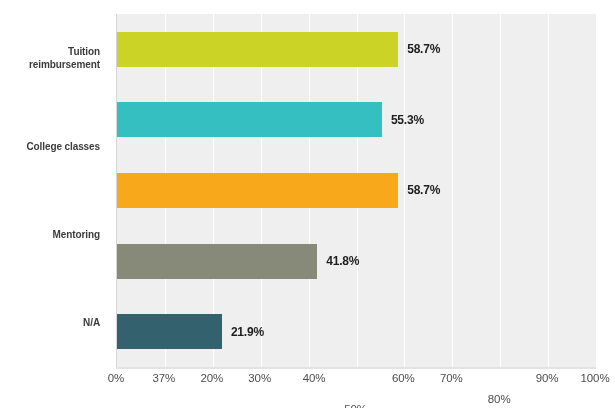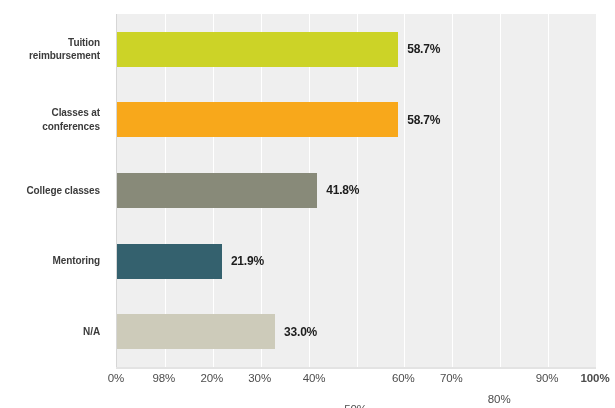--- a/index.html
+++ b/index.html
@@ -127,22 +127,20 @@
   }
 </style>
 </head>
 <body>
 
 <div id="chart-root">
 
   <div class="cat-labels">
       <div class="cat-label">Tuition
 reimbursement</div>
-      <div class="cat-label">Classes at
-conferences</div>
       <div class="cat-label">College classes</div>
       <div class="cat-label">Mentoring</div>
       <div class="cat-label">N/A</div>
     </div>
 
   <div class="plot">
     <div class="gridlines">
         <div class="gridline" style="left: 47.9px;"></div>
         <div class="gridline" style="left: 95.8px;"></div>
         <div class="gridline" style="left: 143.7px;"></div>
@@ -153,47 +151,47 @@
         <div class="gridline" style="left: 383.2px;"></div>
         <div class="gridline" style="left: 431.1px;"></div>
         <div class="gridline" style="left: 479px;"></div>
       </div>
     <div class="bars">
         <div class="bar-row">
           <div class="bar" style="width: 281.173px; background: rgb(204, 211, 39);"></div>
           <div class="bar-value">58.7%</div>
         </div>
         <div class="bar-row">
+          <div class="bar" style="width: 264.887px; background: rgb(53, 191, 192);"></div>
+          <div class="bar-value">55.3%</div>
+        </div>
+        <div class="bar-row">
           <div class="bar" style="width: 281.173px; background: rgb(248, 168, 27);"></div>
           <div class="bar-value">58.7%</div>
         </div>
         <div class="bar-row">
           <div class="bar" style="width: 200.222px; background: rgb(136, 138, 121);"></div>
           <div class="bar-value">41.8%</div>
         </div>
         <div class="bar-row">
           <div class="bar" style="width: 104.901px; background: rgb(52, 97, 110);"></div>
           <div class="bar-value">21.9%</div>
         </div>
-        <div class="bar-row">
-          <div class="bar" style="width: 158.07px; background: rgb(205, 203, 186);"></div>
-          <div class="bar-value">33.0%</div>
-        </div>
       </div>
   </div>
 
   <div class="plot-bottom-rule"></div>
 
   <div class="xaxis">
       <div class="xtick" style="left: 0px;">0%</div>
-      <div class="xtick" style="left: 47.9px;">98%</div>
+      <div class="xtick" style="left: 47.9px;">37%</div>
       <div class="xtick" style="left: 95.8px;">20%</div>
       <div class="xtick" style="left: 143.7px;">30%</div>
       <div class="xtick" style="left: 198px;">40%</div>
       <div class="xtick" style="left: 239.5px; margin-top: 31px;">50%</div>
       <div class="xtick" style="left: 287.4px;">60%</div>
       <div class="xtick" style="left: 335.3px;">70%</div>
       <div class="xtick" style="left: 383.2px; margin-top: 21px;">80%</div>
       <div class="xtick" style="left: 431.1px;">90%</div>
-      <div class="xtick" style="left: 479px; font-weight: bold;">100%</div>
+      <div class="xtick" style="left: 479px;">100%</div>
     </div>
 
 </div>
 
 </body></html>

